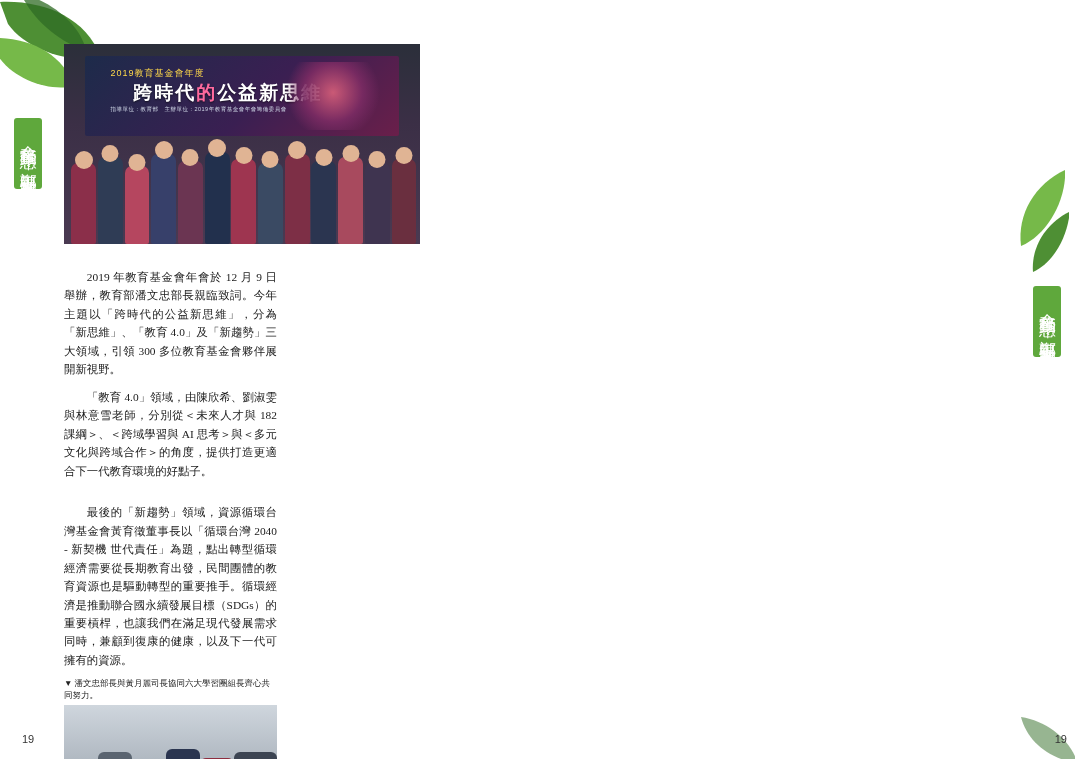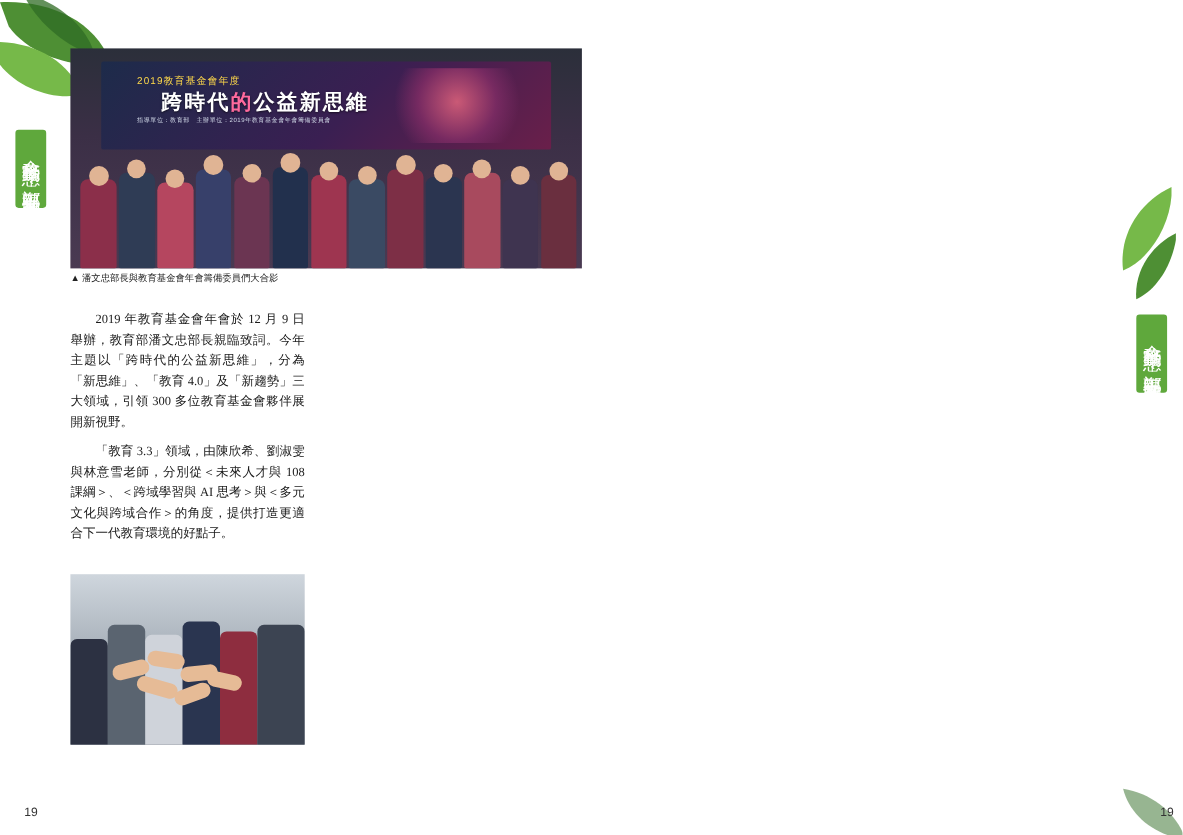--- a/index.html
+++ b/index.html
@@ -149,21 +149,21 @@
         <path d="M2 44 C38 44 70 62 80 92 C56 98 20 86 4 62 Z" fill="#76b949"></path>
         <path d="M30 0 C62 10 86 32 92 56 C68 50 42 28 30 6 Z" fill="#2f6b24" opacity=".75"></path>
       </svg>
     </div>
 
     <div class="side-tab left-tab">會務動態｜鄭福田文教基金會</div>
 
     <div class="content-left">
 
 
-      <div class="photo p1" style="width:465px;height:200px;">
+      <div class="photo p1" style="width:356px;height:200px;">
         <div class="ph-stage">
           <div class="banner">
             <div class="bantext1">2019教育基金會年度</div>
             <div class="bantext2">
               <span>跨時代</span><em>的</em><span>公益新思維</span>
             </div>
             <div class="bansub">指導單位：教育部　主辦單位：2019年教育基金會年會籌備委員會</div>
           </div>
           <div class="crowd">
             <div class="person" style="left:2%;width:7%;height:72%;background:#8b2f4a;">
@@ -201,30 +201,31 @@
               </div>
             <div class="person" style="left:84.5%;width:7%;height:72%;background:#3f3450;">
                 <div class="head" style="width:17px;height:17px;top:-12px;"></div>
               </div>
             <div class="person" style="left:92%;width:7%;height:76%;background:#6a2f3f;">
                 <div class="head" style="width:17px;height:17px;top:-12px;"></div>
               </div>
           </div>
         </div>
       </div>
-      <div class="caption">▲ 潘文忠部長與教育基金會年會籌備委員們大合影</div>
 
       <div class="cols2">
 
         <div class="col">
           <p class="body">2019 年教育基金會年會於 12 月 9 日舉辦，教育部潘文忠部長親臨致詞。今年主題以「跨時代的公益新思維」，分為「新思維」、「教育 4.0」及「新趨勢」三大領域，引領 300 多位教育基金會夥伴展開新視野。</p>
-          <p class="body">「教育 3.3」領域，由陳欣希、劉淑雯與林意雪老師，分別從＜未來人才與 108 課綱＞、＜跨域學習與 AI 思考＞與＜多元文化與跨域合作＞的角度，提供打造更適合下一代教育環境的好點子。</p>
+          <p class="body">「教育 4.0」領域，由陳欣希、劉淑雯與林意雪老師，分別從＜未來人才與 182 課綱＞、＜跨域學習與 AI 思考＞與＜多元文化與跨域合作＞的角度，提供打造更適合下一代教育環境的好點子。</p>
         </div>
 
         <div class="col">
+          <p class="body">最後的「新趨勢」領域，資源循環台灣基金會黃育徵董事長以「循環台灣 2040 - 新契機 世代責任」為題，點出轉型循環經濟需要從長期教育出發，民間團體的教育資源也是驅動轉型的重要推手。循環經濟是推動聯合國永續發展目標（SDGs）的重要槓桿，也讓我們在滿足現代發展需求同時，兼顧到復康的健康，以及下一代可擁有的資源。</p>
+          <div class="caption" style="margin-top:2px;">▼ 潘文忠部長與黃月麗司長協同六大學習圈組長齊心共同努力。</div>
           <div class="photo p3" style="width:213px;height:155px;margin-top:4px;">
             <div class="ph-stage">
               <div class="suit" style="left:0%;width:16%;height:62%;background:#2c3142;"></div>
               <div class="suit" style="left:16%;width:16%;height:70%;background:#5a6470;"></div>
               <div class="suit" style="left:32%;width:16%;height:64%;background:#cfd3da;"></div>
               <div class="suit" style="left:48%;width:16%;height:72%;background:#2a3550;"></div>
               <div class="suit" style="left:64%;width:16%;height:66%;background:#8e2d3f;"></div>
               <div class="suit" style="left:80%;width:20%;height:70%;background:#3c4452;"></div>
               <div class="hand" style="left:18%;top:52%;width:16%;height:9%;transform:rotate(-14deg);"></div>
               <div class="hand" style="left:33%;top:46%;width:16%;height:9%;transform:rotate(8deg);"></div>

